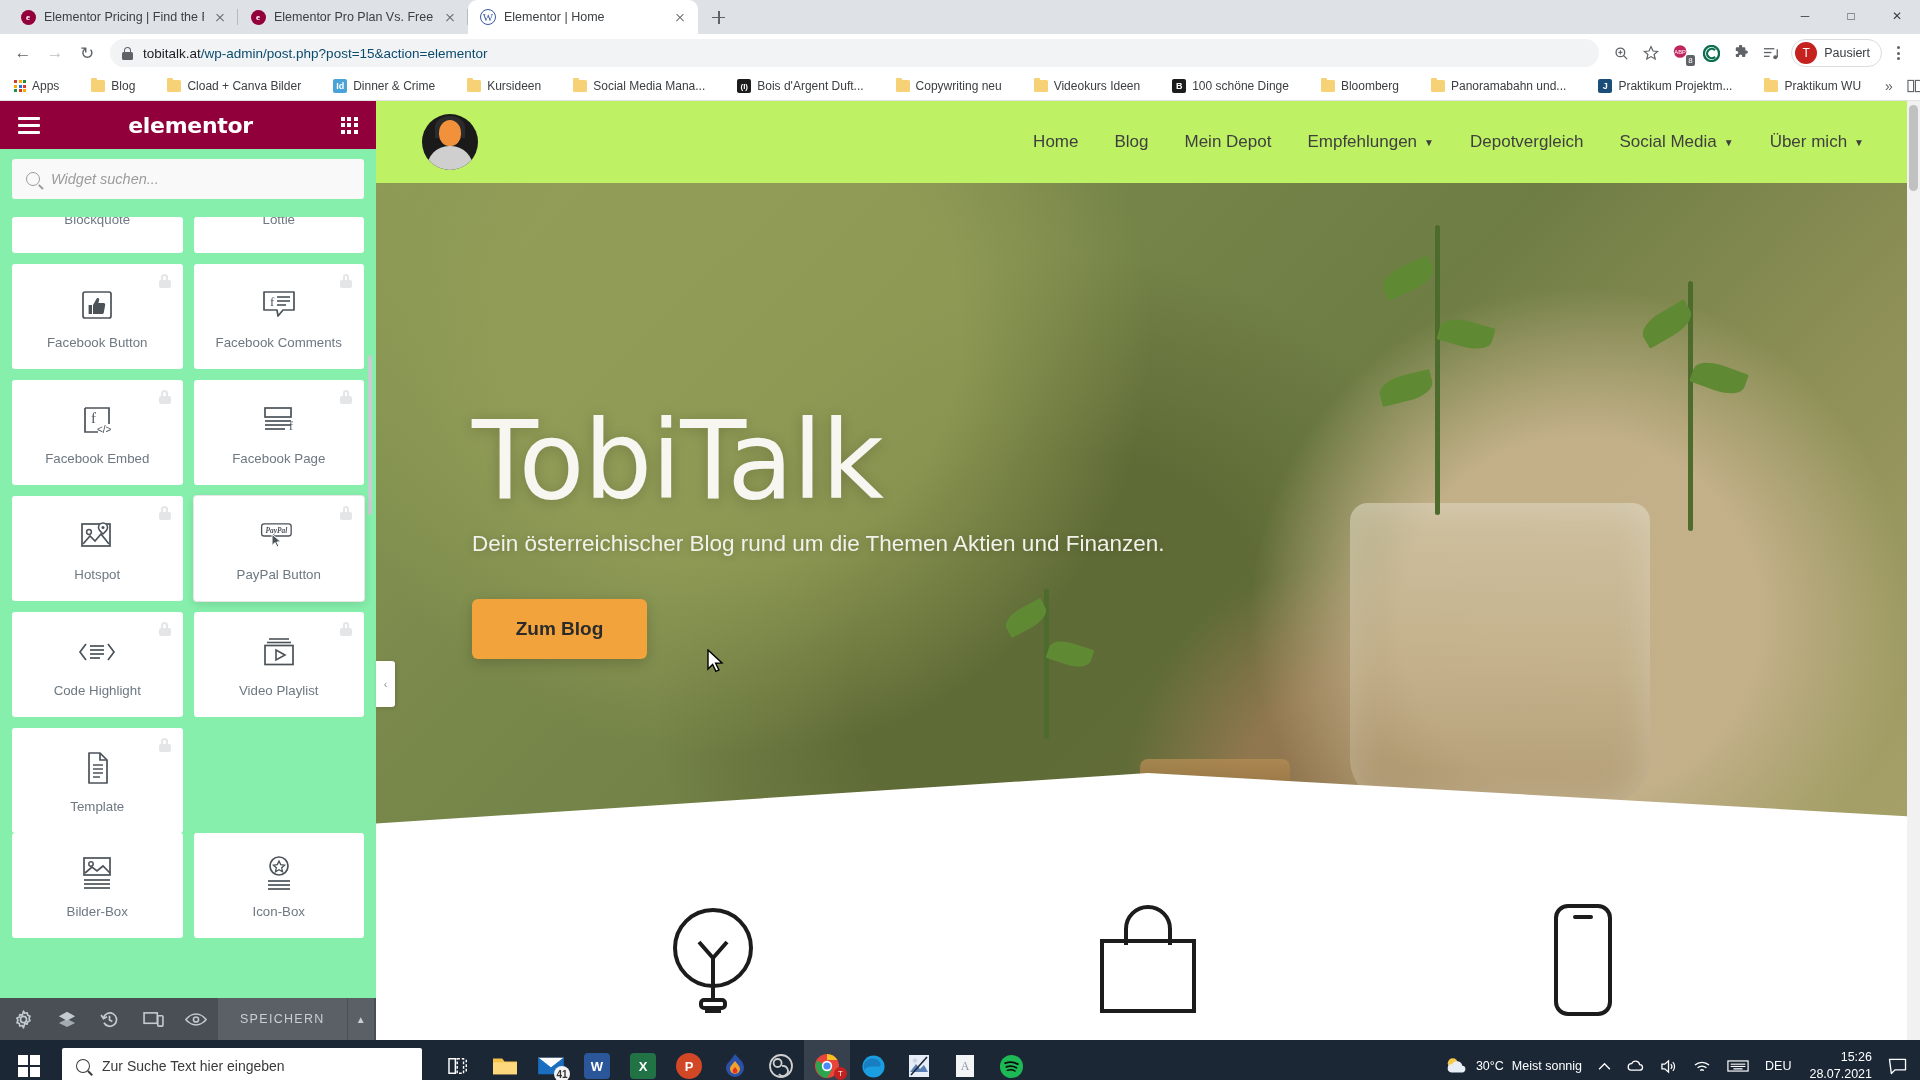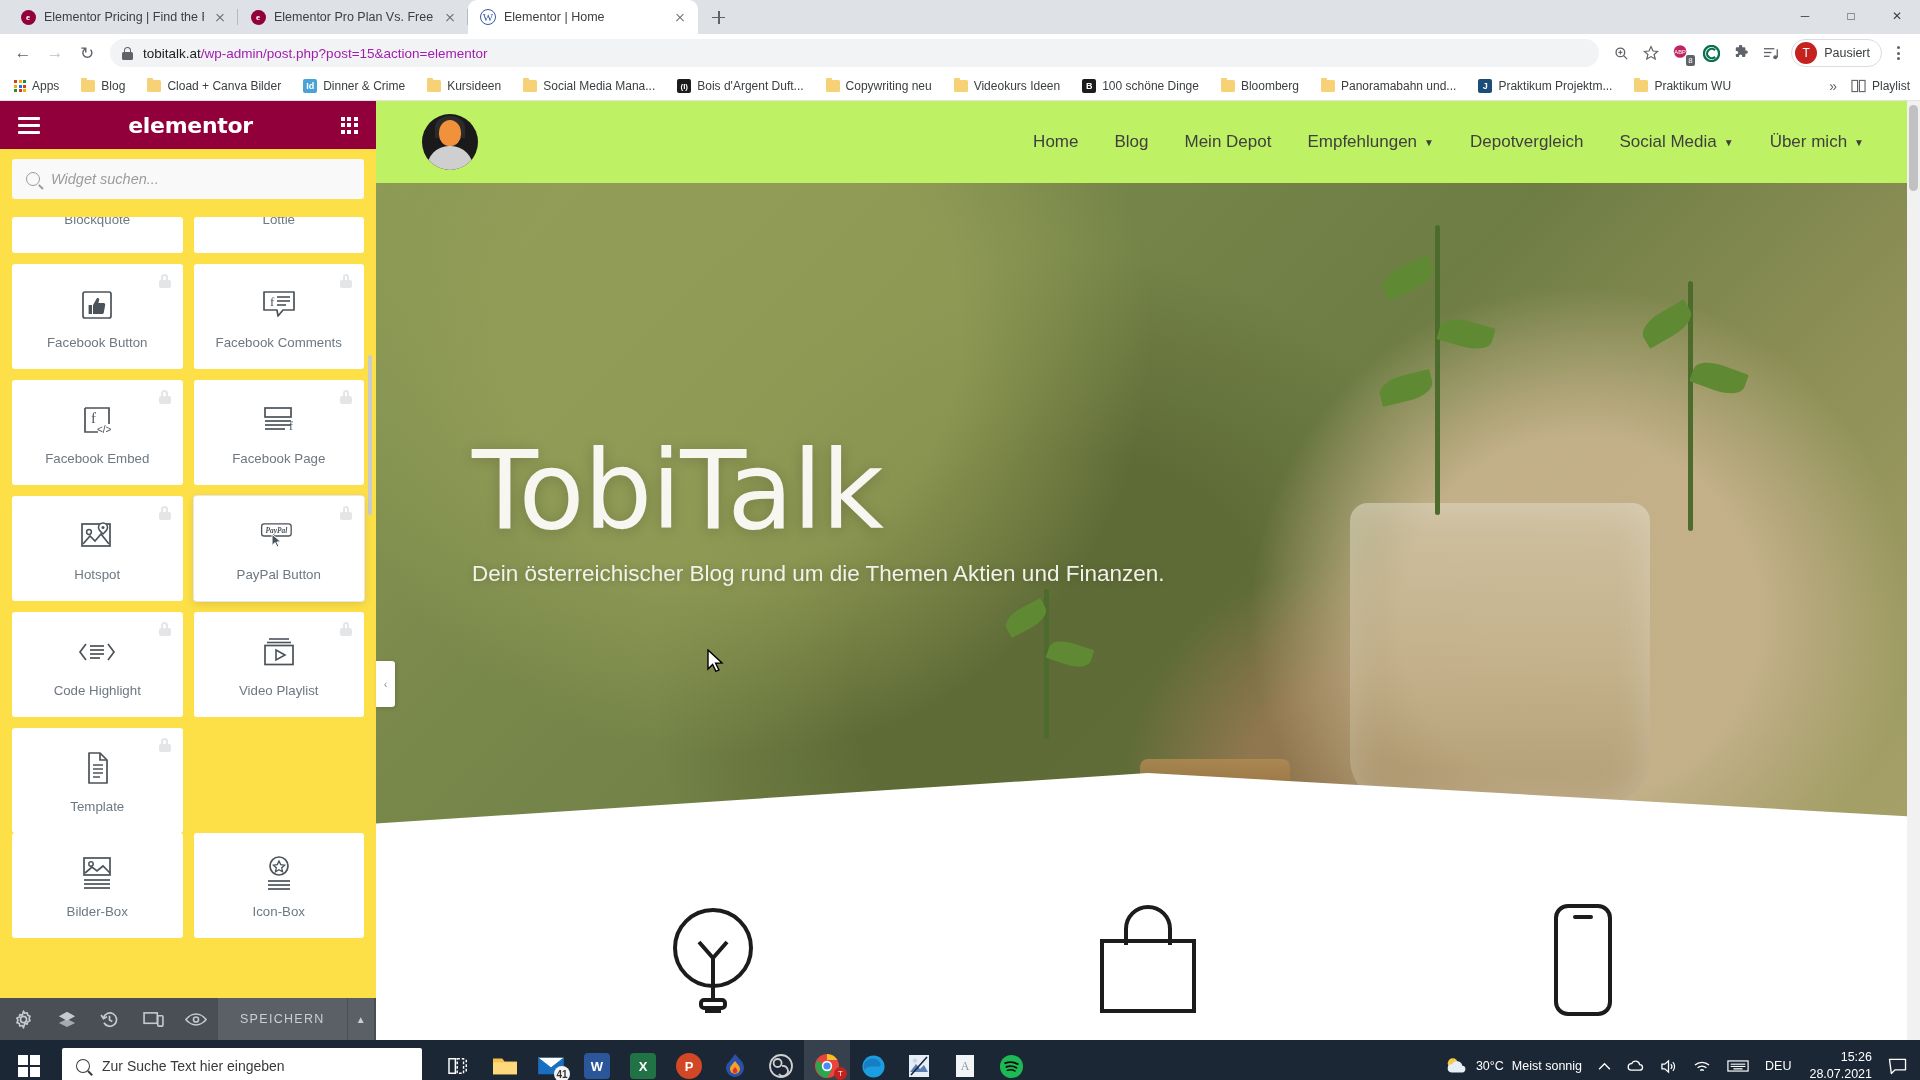--- a/index.html
+++ b/index.html
@@ -52,37 +52,37 @@
 
   
   .navbar{ height:38px; background:#fff; display:flex; align-items:center; padding:0 8px; gap:2px;}
   .navbtn{ width:30px;height:30px;display:flex;align-items:center;justify-content:center;color:#5f6368;font-size:17px;}
   .navbtn.dim{ color:#bdc1c6; }
   .omnibox{
     flex:1; height:28px; background:#f1f3f4; border-radius:14px; display:flex; align-items:center;
     padding:0 12px; gap:10px; margin:0 6px; font-size:13.5px; color:#202124;
   }
   .omnibox .urlhost{ color:#202124; }
-  .omnibox .urlpath{ color:#a21caf; }
+  .omnibox .urlpath{ color:#0c4a6e; }
   .lockicon{ width:11px;height:13px;position:relative;flex:0 0 11px;}
   .lockicon .body{position:absolute;bottom:0;left:0;width:11px;height:7.5px;background:#5f6368;border-radius:1.5px;}
   .lockicon .shackle{position:absolute;top:0;left:2.4px;width:6.2px;height:6px;border:1.5px solid #5f6368;border-bottom:none;border-radius:4px 4px 0 0;}
   .toolicon{width:28px;height:28px;display:flex;align-items:center;justify-content:center;color:#5f6368;font-size:15px;position:relative;}
   .profilepill{
     height:28px;border:1px solid #dadce0;border-radius:14px;display:flex;align-items:center;gap:7px;
     padding:0 11px 0 3px;font-size:12.5px;color:#3c4043;margin-left:4px;
   }
   .profilepill .av{width:22px;height:22px;border-radius:50%;background:#c5221f;color:#fff;font-size:12px;
     display:flex;align-items:center;justify-content:center;font-weight:500;}
   .kebab{width:28px;height:28px;display:flex;flex-direction:column;align-items:center;justify-content:center;gap:2.5px;}
   .kebab i{width:3px;height:3px;border-radius:50%;background:#5f6368;display:block;}
 
   
   .bookmarks{
-    height:29px;background:#fff;display:flex;align-items:center;gap:6px;padding:0 6px;
+    height:29px;background:#fff;display:flex;align-items:center;gap:16px;padding:0 6px;
     border-bottom:1px solid #e3e3e3; font-size:12px;color:#3c4043; overflow:hidden;
   }
   .bm{display:flex;align-items:center;gap:6px;padding:3px 8px;border-radius:4px;white-space:nowrap;flex:0 0 auto;}
   .bm .fldr{
     width:14px;height:12px;background:#f6d176;border-radius:1.5px 1.5px 1.5px 1.5px;position:relative;flex:0 0 14px;
   }
   .bm .fldr:before{content:"";position:absolute;top:-2.5px;left:0;width:6px;height:3px;background:#f6d176;border-radius:1px 1px 0 0;}
   .appsgrid{display:grid;grid-template-columns:repeat(3,3px);grid-template-rows:repeat(3,3px);gap:1.5px;flex:0 0 auto;}
   .appsgrid i{display:block;width:3px;height:3px;background:#d33b2c;}
   .appsgrid i:nth-child(2){background:#f9ab00;}
@@ -96,21 +96,21 @@
   .sq-ico{width:14px;height:14px;border-radius:2px;display:flex;align-items:center;justify-content:center;
     font-size:9px;color:#fff;font-weight:bold;flex:0 0 14px;}
   .bm-overflow{margin-left:auto;display:flex;align-items:center;gap:14px;padding-right:4px;}
   .chev-more{font-size:14px;color:#5f6368;}
   .readlist{display:flex;align-items:center;gap:6px;font-size:12px;color:#3c4043;}
 
   
   .viewport{height:939px;display:flex;position:relative;background:#f1f2f3;}
 
   
-  .panel{width:376px;flex:0 0 376px;background:#fde047;display:flex;flex-direction:column;position:relative;}
+  .panel{width:376px;flex:0 0 376px;background:#86efac;display:flex;flex-direction:column;position:relative;}
   .panel-header{height:48px;background:#92003b;display:flex;align-items:center;justify-content:space-between;padding:0 18px;}
   .burger{display:flex;flex-direction:column;gap:4px;}
   .burger i{display:block;width:22px;height:3px;background:#fff;border-radius:1px;}
   .elem-logo{font-size:22px;color:#fff;font-weight:bold;letter-spacing:-.3px;font-family:"DejaVu Sans",sans-serif;}
   .dots9{display:grid;grid-template-columns:repeat(3,4px);grid-template-rows:repeat(3,4px);gap:2.5px;}
   .dots9 i{display:block;width:4px;height:4px;background:#fff;}
   .searchbox{
     margin:10px 12px 6px;height:40px;background:#f9f9f9;border-radius:3px;display:flex;align-items:center;
     gap:11px;padding:0 14px;color:#9b9b9b;font-size:14.5px;font-style:italic;
   }
@@ -757,20 +757,21 @@
       </div>
       <div class="stemgrp" style="left:42%;top:58%;">
         <span class="stem" style="left:20px;top:0;height:150px;"></span>
         <span class="leaf" style="left:-20px;top:18px;transform:rotate(-28deg);width:44px;height:22px;"></span>
         <span class="leaf" style="left:24px;top:54px;transform:rotate(18deg);width:44px;height:22px;"></span>
       </div>
 
       <div class="hero-inner">
         <h1>TobiTalk</h1>
         <p>Dein österreichischer Blog rund um die Themen Aktien und Finanzen.</p>
+        <div class="cta">Zum Blog</div>
       </div>
 
       <div class="slant"></div>
     </div>
 
     <div class="iconrow">
       <span class="bigicon">
         <svg width="108" height="120" viewBox="0 0 108 120">
             <circle cx="54" cy="48" r="38" fill="none" stroke="#1c1c1c" stroke-width="4"></circle>
             <path d="M54 86v16" stroke="#1c1c1c" stroke-width="4" fill="none"></path>

